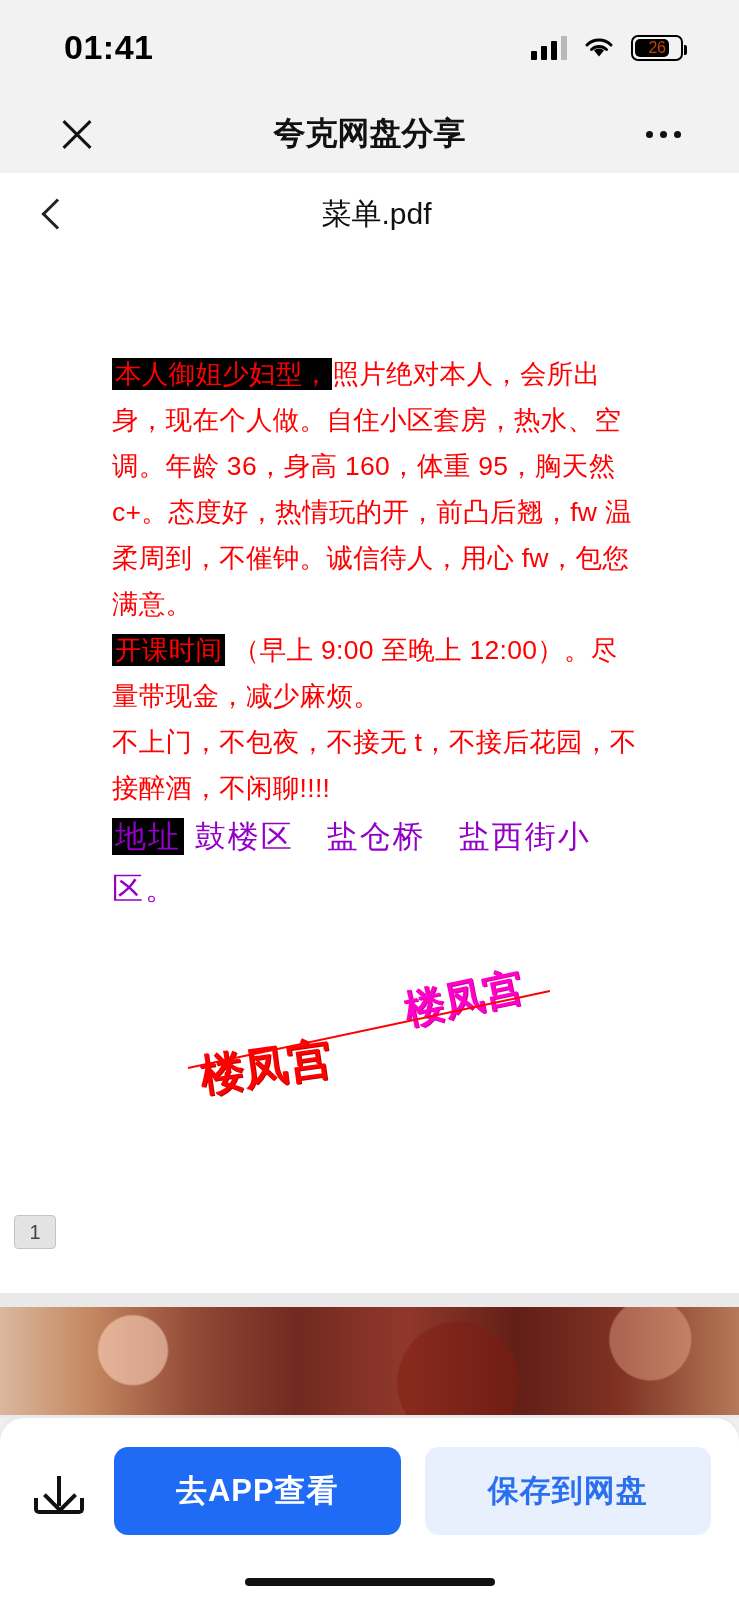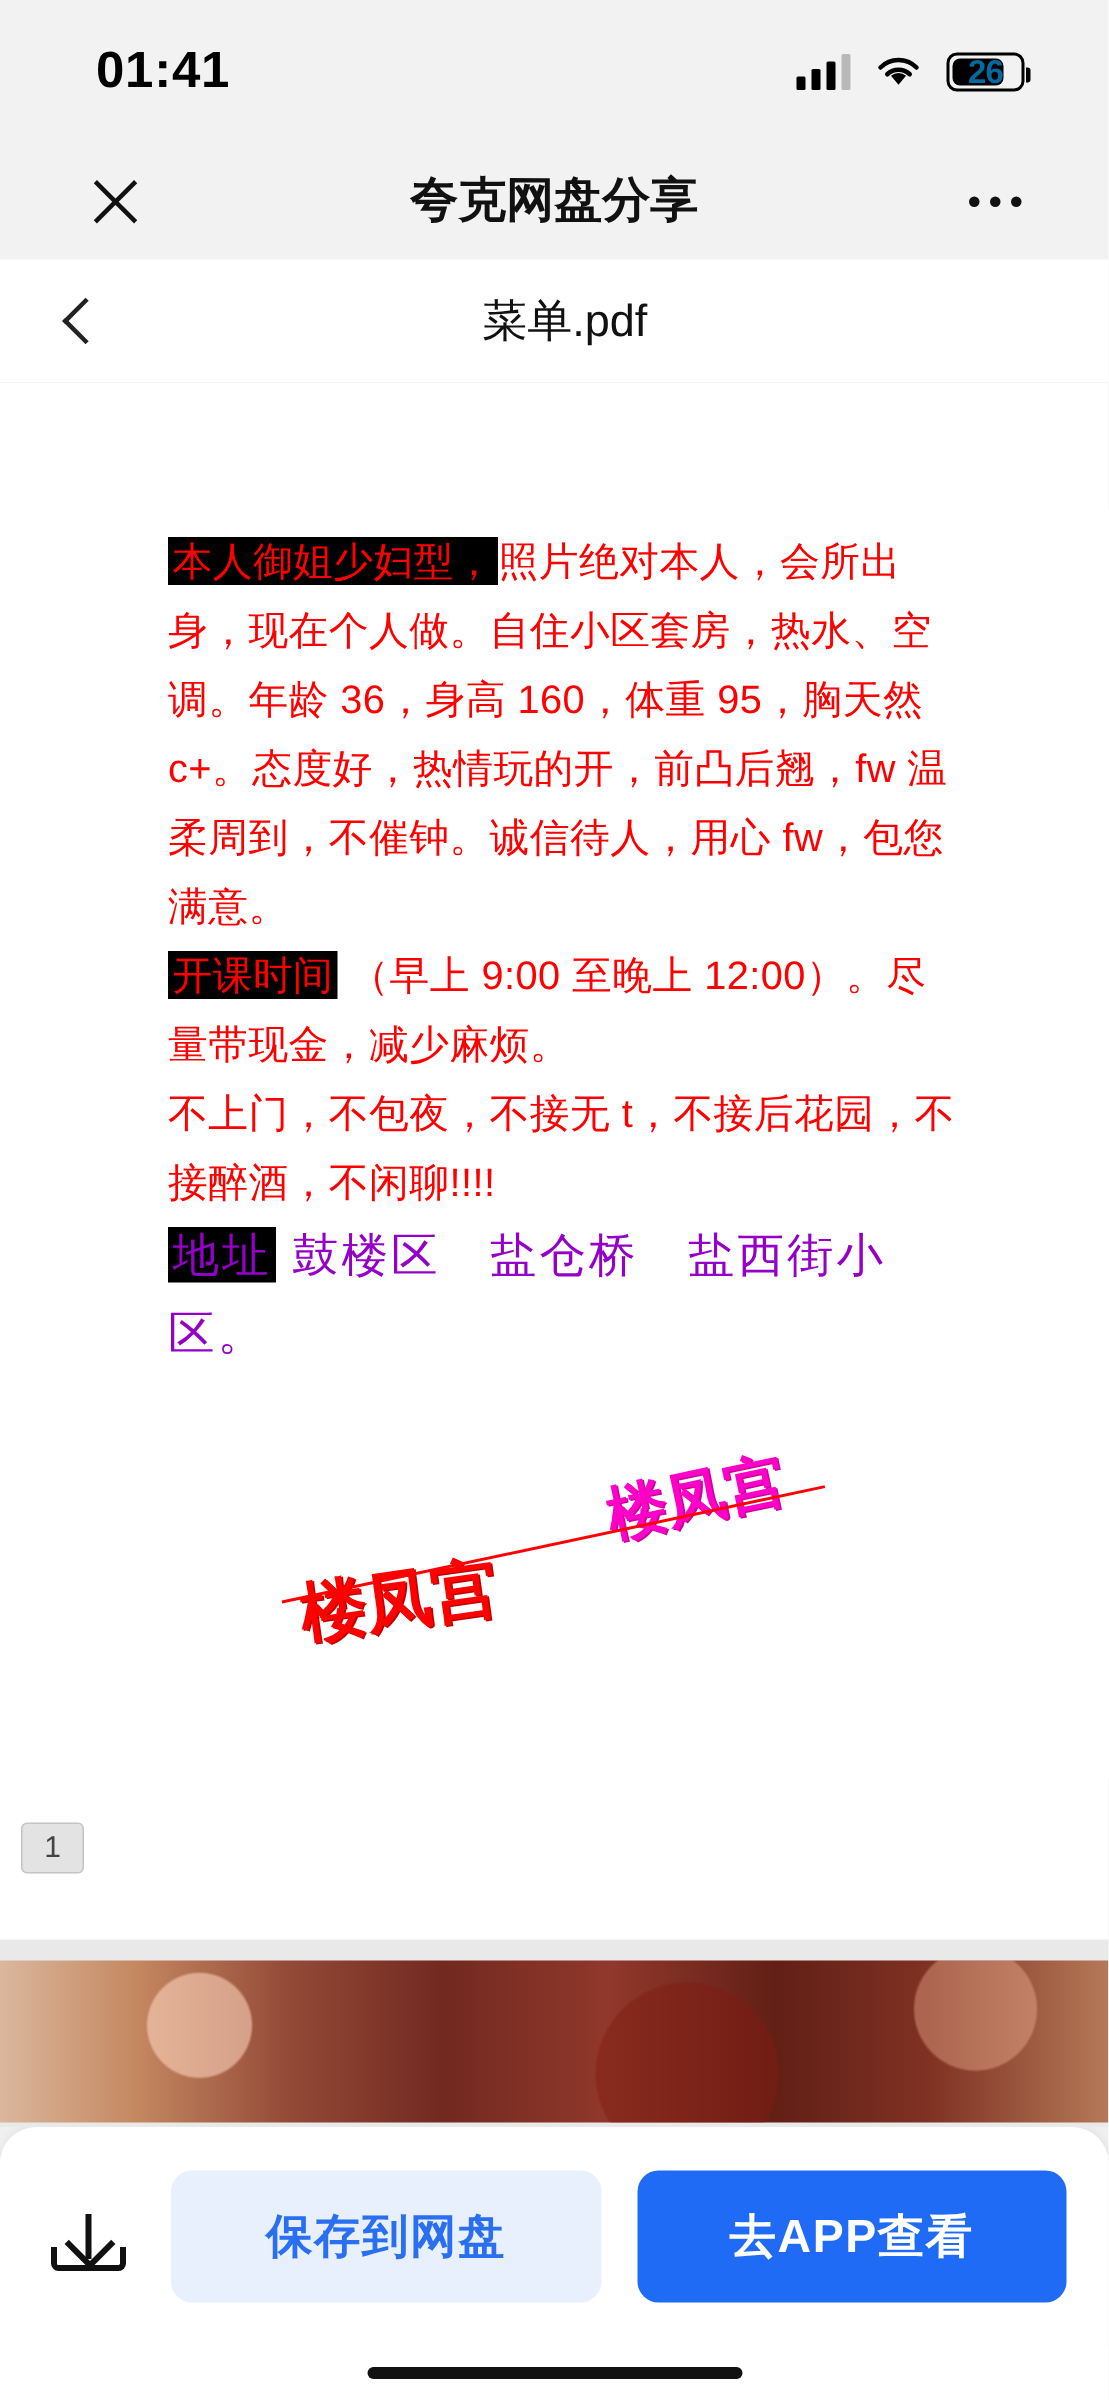--- a/index.html
+++ b/index.html
@@ -75,23 +75,23 @@
   }
   .battery .fill {
     position: absolute;
     left: 2px; top: 2px; bottom: 2px;
     width: 70%;
     background: #000;
     border-radius: 5px;
   }
   .battery .pct {
     position: relative;
-    color: #0369a1;
-    font-size: 22px;
-    font-weight: bold;
+    color: #c2410c;
+    font-size: 16px;
+    font-weight: normal;
     z-index: 2;
     letter-spacing: -0.5px;
   }
 
   
   .appbar {
     height: 78px;
     background: #f2f2f2;
     display: flex;
     align-items: center;
@@ -420,21 +420,21 @@
     <div class="page-badge">1</div>
 
     <div class="photo-strip"></div>
   </div>
 
   <div class="bottombar">
     <div class="dl-icon">
       <div class="arrow"></div>
       <div class="tray"></div>
     </div>
+    <div class="btn btn-primary">去APP查看</div>
     <div class="btn btn-secondary">保存到网盘</div>
-    <div class="btn btn-primary">去APP查看</div>
   </div>
 
   <div class="home-indicator">
     <div class="bar"></div>
   </div>
 
 </div>
 
 </body></html>

